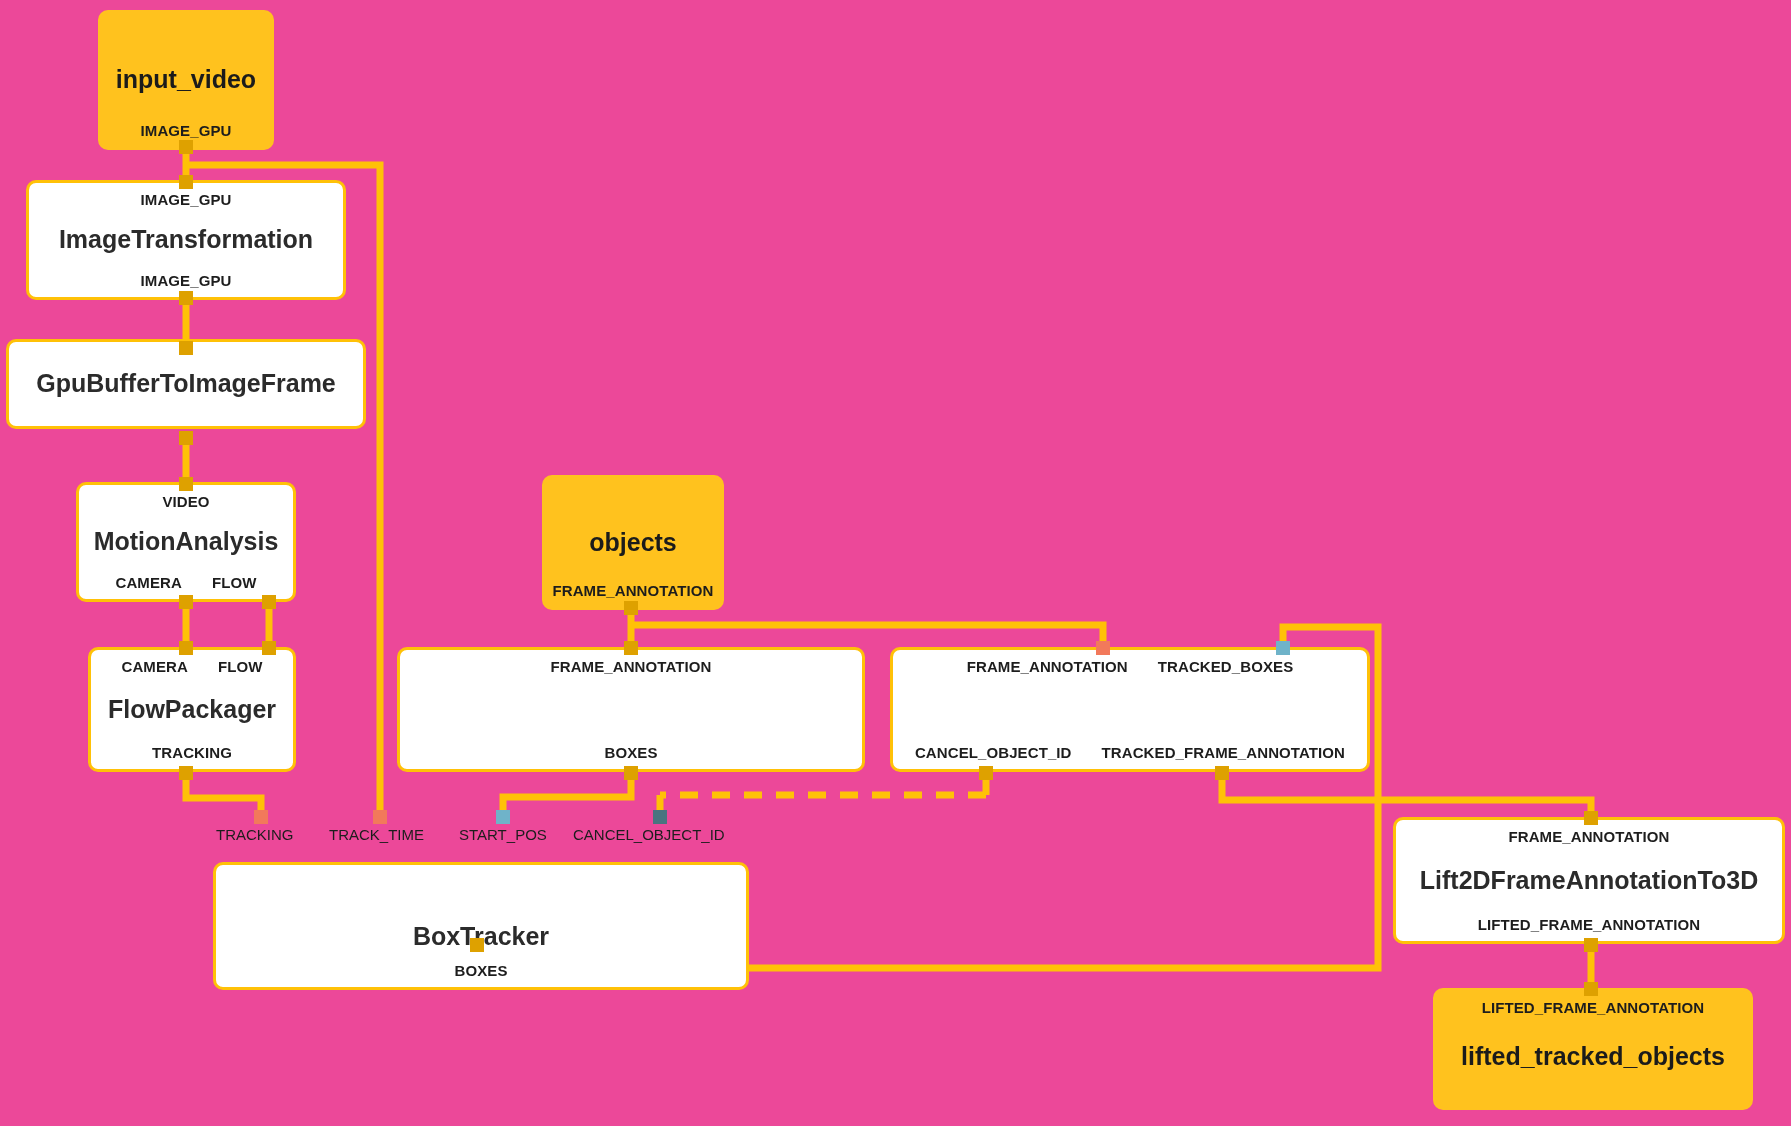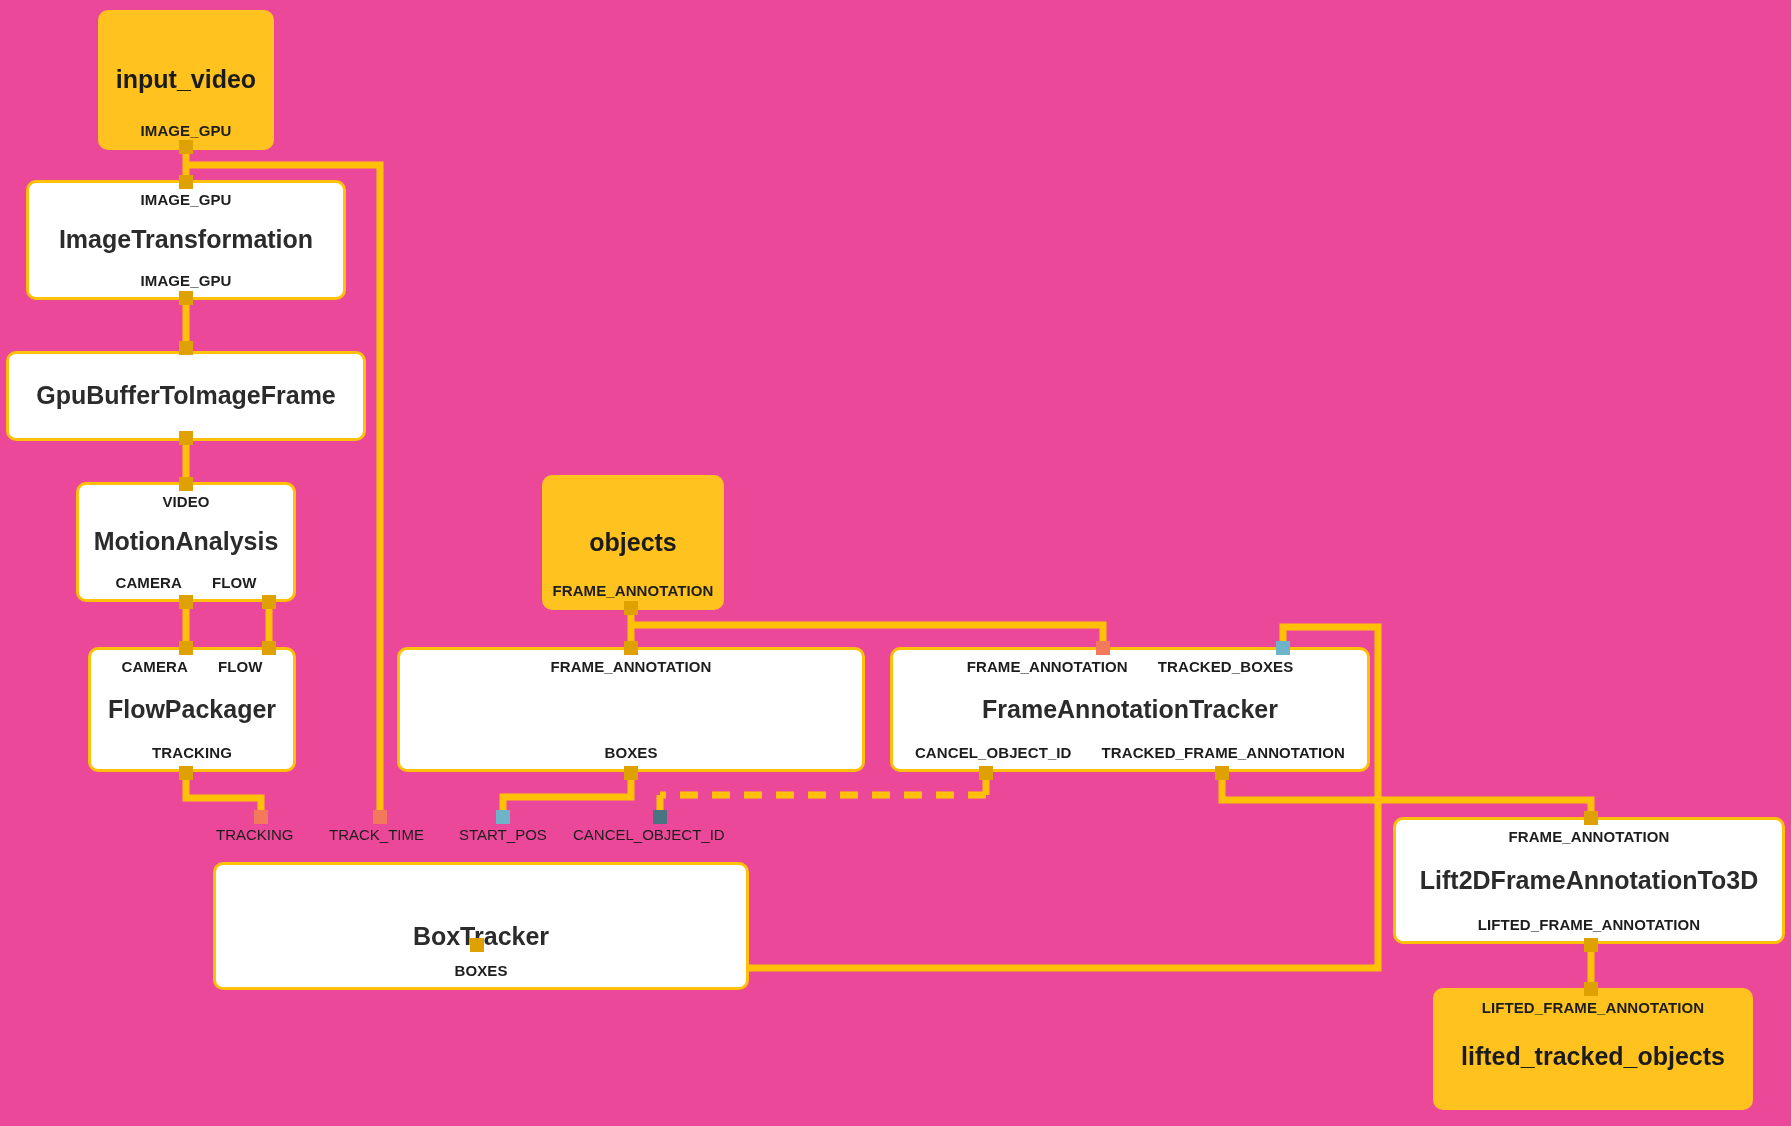--- a/index.html
+++ b/index.html
@@ -156,21 +156,21 @@
       <span class="port-label">IMAGE_GPU</span>
     </div>
     <div class="node-title">ImageTransformation</div>
     <div class="port-row bottom">
       <span class="port-label">IMAGE_GPU</span>
     </div>
   </div>
   <div class="port gold" style="left:179px; top:175px;"></div>
   <div class="port gold" style="left:179px; top:291px;"></div>
 
-  <div class="node calc" style="left:6px; top:351px; width:360px; height:90px;align-items:center;">
+  <div class="node calc" style="left:6px; top:339px; width:360px; height:90px;align-items:center;">
     <div class="node-title">GpuBufferToImageFrame</div>
   </div>
   <div class="port gold" style="left:179px; top:341px;"></div>
   <div class="port gold" style="left:179px; top:431px;"></div>
 
   <div class="node calc" style="left:76px; top:482px; width:220px; height:120px;">
     <div class="port-row top">
       <span class="port-label">VIDEO</span>
     </div>
     <div class="node-title">MotionAnalysis</div>
@@ -217,21 +217,20 @@
   </div>
   <div class="port gold" style="left:624px; top:641px;"></div>
   <div class="port gold" style="left:624px; top:766px;"></div>
 
   <div class="node calc" style="left:890px; top:647px; width:480px; height:125px;">
     <div class="port-row top">
       <span class="port-label">FRAME_ANNOTATION</span>
       <span class="port-gap"></span>
       <span class="port-label">TRACKED_BOXES</span>
     </div>
-    <div class="node-title">FrameAnnotationTracker</div>
     <div class="port-row bottom">
       <span class="port-label">CANCEL_OBJECT_ID</span>
       <span class="port-gap"></span>
       <span class="port-label">TRACKED_FRAME_ANNOTATION</span>
     </div>
   </div>
   <div class="port salmon" style="left:1096px; top:641px;"></div>
   <div class="port skyblue" style="left:1276px; top:641px;"></div>
   <div class="port gold" style="left:979px; top:766px;"></div>
   <div class="port gold" style="left:1215px; top:766px;"></div>

